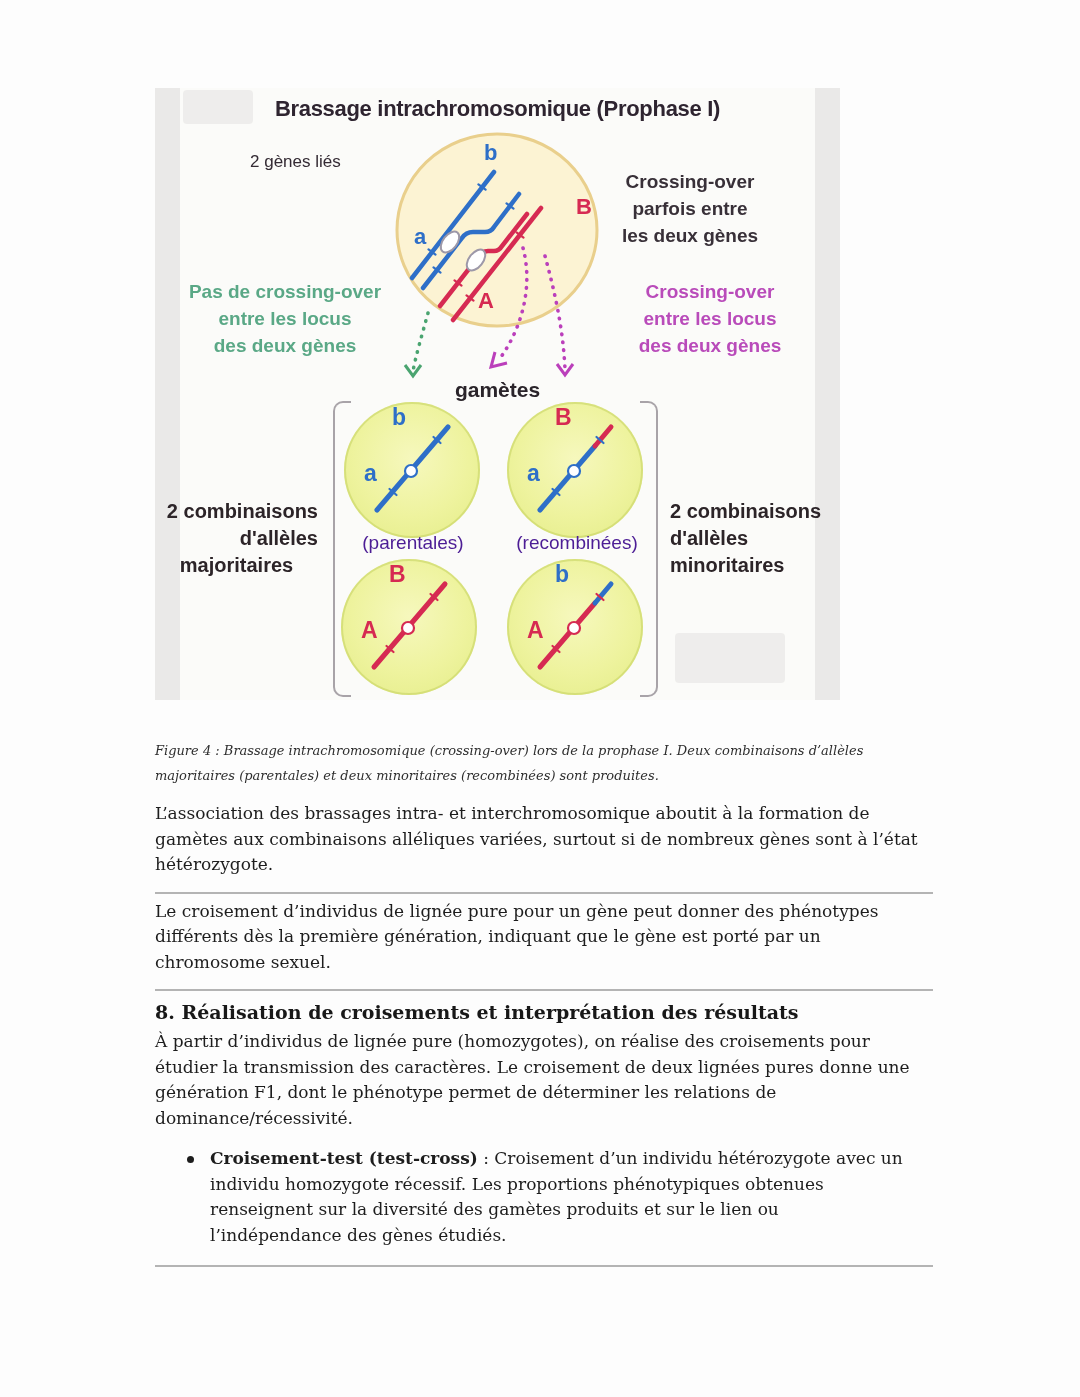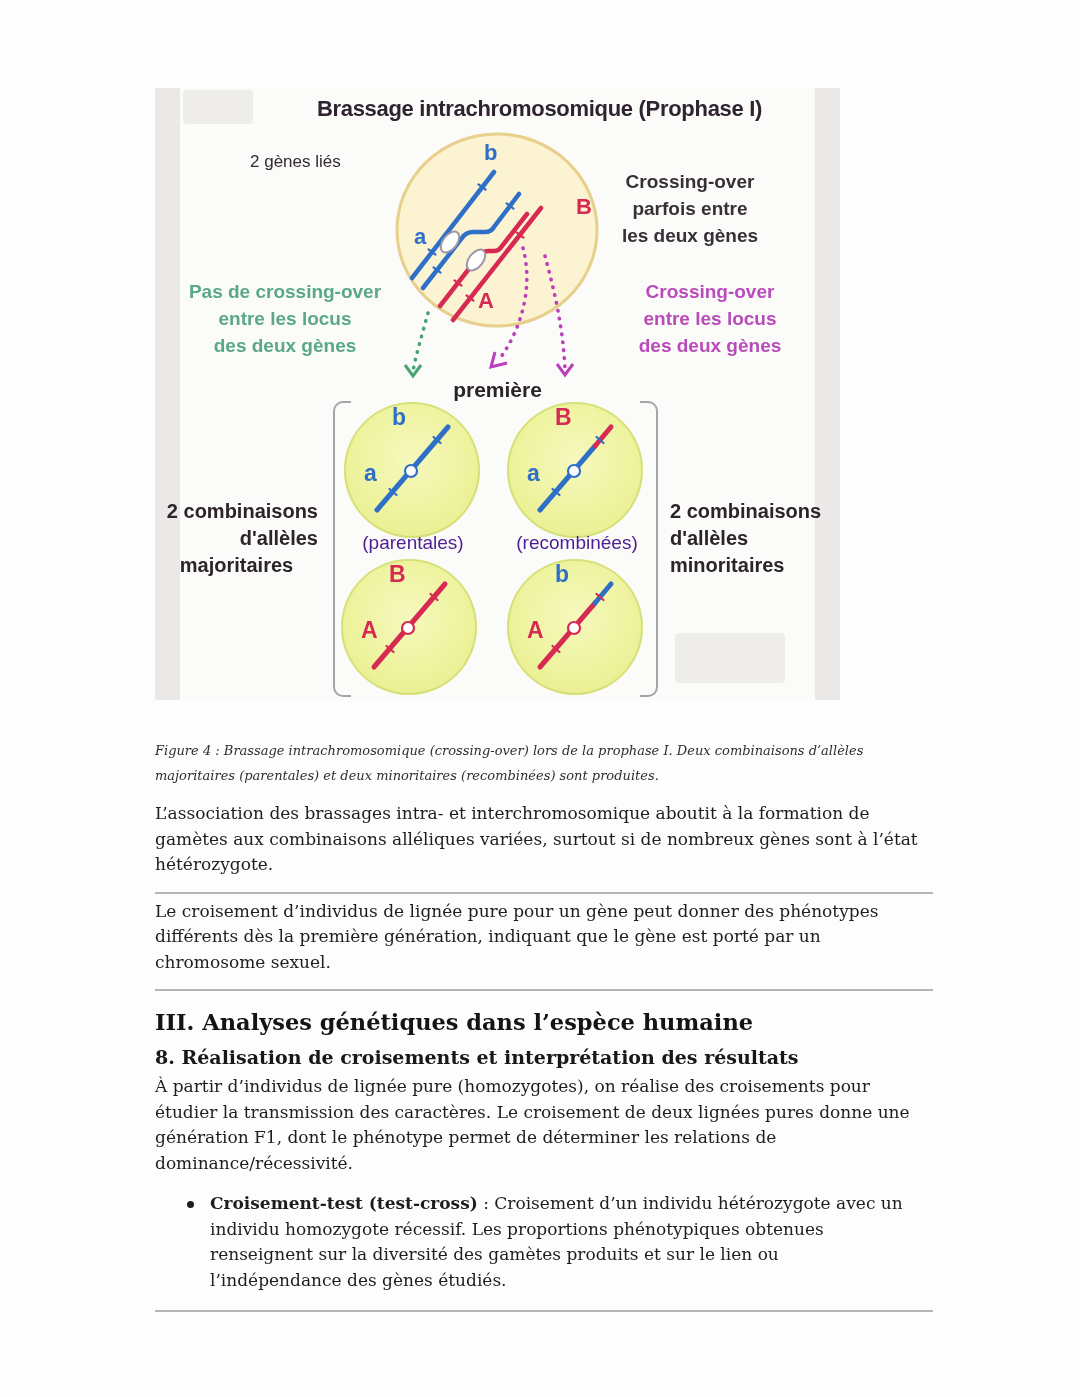--- a/index.html
+++ b/index.html
@@ -12,21 +12,21 @@
     position:relative;margin:88px 0 0 155px;width:685px;height:612px;
     background:#fbfbf9;
     font-family:"Liberation Sans", sans-serif;
   }
   .scan-strip{position:absolute;top:0;height:100%;width:25px;background:#e4e3e1;opacity:.75;}
   .scan-strip.left{left:0;}
   .scan-strip.right{right:0;}
   .scan-blob{position:absolute;background:#ebeae8;opacity:.8;border-radius:4px;}
   .fig-title{
     position:absolute;left:0;top:8px;width:100%;text-align:center;
-    font-size:22px;font-weight:bold;color:#2e2430;letter-spacing:-.3px;padding-left:42px;
+    font-size:22px;font-weight:bold;color:#2e2430;letter-spacing:-.3px;
   }
   .genes-label{
     position:absolute;left:95px;top:64px;width:150px;
     font-size:17px;font-weight:normal;color:#332a33;
   }
   .cell-box{position:absolute;left:237px;top:42px;width:210px;height:200px;}
   .cell-allele{position:absolute;font-size:22px;font-weight:bold;line-height:1;}
   .blue-t{color:#2e6fc8;}
   .red-t{color:#d62a52;}
   .note{position:absolute;font-size:19px;line-height:27px;font-weight:bold;text-align:center;}
@@ -125,21 +125,21 @@
 
   <svg style="position:absolute;left:225px;top:135px;" width="240" height="175" viewBox="0 0 240 175">
     <path d="M48,90 C42,112 36,132 33,148" fill="none" stroke="#4aa470" stroke-width="3.6" stroke-linecap="round" stroke-dasharray="0.5 7.5"></path>
     <polyline points="25,142 33,153 41,142" fill="none" stroke="#4aa470" stroke-width="3"></polyline>
     <path d="M143,25 C153,62 143,105 118,138" fill="none" stroke="#bb3fbb" stroke-width="3.6" stroke-linecap="round" stroke-dasharray="0.5 7.5"></path>
     <polyline points="115,129 111,144 127,140" fill="none" stroke="#bb3fbb" stroke-width="3"></polyline>
     <path d="M165,33 C175,70 183,105 185,146" fill="none" stroke="#bb3fbb" stroke-width="3.6" stroke-linecap="round" stroke-dasharray="0.5 7.5"></path>
     <polyline points="177,141 185,152 193,141" fill="none" stroke="#bb3fbb" stroke-width="3"></polyline>
   </svg>
 
-  <div class="gametes-label">première</div>
+  <div class="gametes-label">gamètes</div>
 
   <div class="bracket lb"></div>
   <div class="bracket rb"></div>
 
   <div class="gamete" style="left:189px;top:314px;">
     <svg width="136" height="136" viewBox="0 0 136 136">
       <path d="M33,108 L104,25" fill="none" stroke="#2e6fc8" stroke-width="5" stroke-linecap="round"></path>
       <path d="M45.5,87 L52.5,93 M89.5,35 L96.5,41" stroke="#2e6fc8" stroke-width="2.2" stroke-linecap="round"></path>
       <circle cx="67" cy="69" r="6" fill="#ffffff" stroke="#2e6fc8" stroke-width="2.2"></circle>
     </svg>
@@ -198,21 +198,20 @@
   <div class="caption">Figure 4 : Brassage intrachromosomique (crossing-over) lors de la prophase I. Deux combinaisons d’allèles majoritaires (parentales) et deux minoritaires (recombinées) sont produites.</div>
 
   <div class="para">L’association des brassages intra- et interchromosomique aboutit à la formation de gamètes aux combinaisons alléliques variées, surtout si de nombreux gènes sont à l’état hétérozygote.</div>
 
   <hr class="rule">
 
   <div class="para tight">Le croisement d’individus de lignée pure pour un gène peut donner des phénotypes différents dès la première génération, indiquant que le gène est porté par un chromosome sexuel.</div>
 
   <hr class="rule">
 
-  <div class="h-main">III. Analyses génétiques dans l’espèce humaine</div>
   <div class="h-sub" style="margin-top:9px;">8. Réalisation de croisements et interprétation des résultats</div>
   <div class="para tight">À partir d’individus de lignée pure (homozygotes), on réalise des croisements pour étudier la transmission des caractères. Le croisement de deux lignées pures donne une génération F1, dont le phénotype permet de déterminer les relations de dominance/récessivité.</div>
 
   <div class="bullet-row">
     <span class="bullet-dot"></span>
     <b>Croisement-test (test-cross)</b><span> : Croisement d’un individu hétérozygote avec un individu homozygote récessif. Les proportions phénotypiques obtenues renseignent sur la diversité des gamètes produits et sur le lien ou l’indépendance des gènes étudiés.</span>
   </div>
 
   <hr class="rule" style="margin-top:17px;">
 

